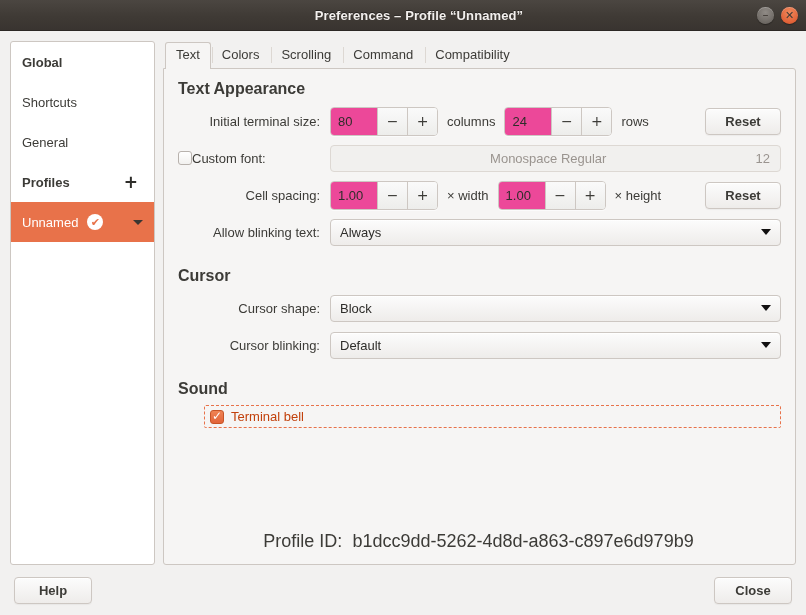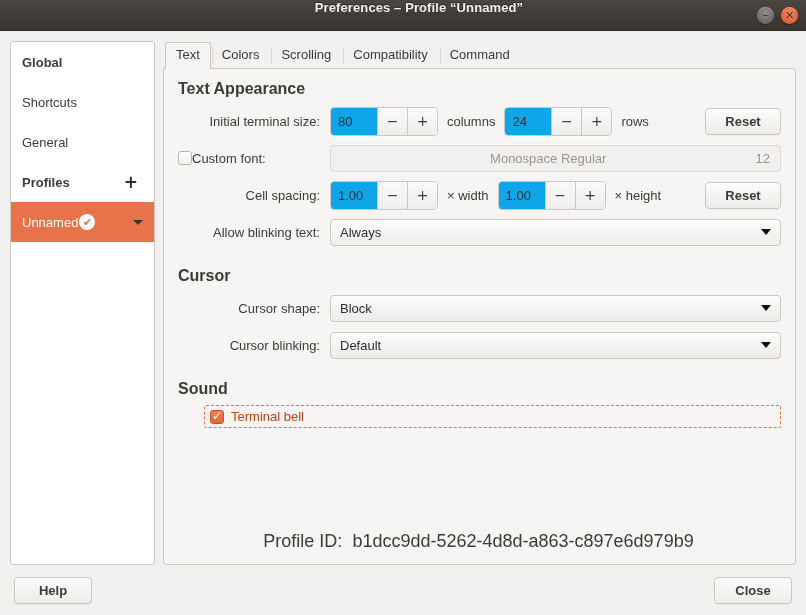--- a/index.html
+++ b/index.html
@@ -26,20 +26,21 @@
   }
 
   
   .titlebar {
     position: relative;
     height: 30px;
     flex: 0 0 30px;
     background: linear-gradient(to bottom, #4b4641 0%, #3f3a35 55%, #393430 100%);
     border-bottom: 1px solid #2c2825;
     display: flex;
+    align-items: center;
     justify-content: center;
     padding-left: 32px;
   }
   .titlebar-title {
     font-size: 13px;
     font-weight: bold;
     color: #f2efed;
     letter-spacing: 0.1px;
     text-shadow: 0 -1px 0 rgba(0,0,0,.45);
   }
@@ -117,21 +118,21 @@
     font-size: 17px;
     line-height: 1;
     color: #2e2d2a;
     font-family: "DejaVu Sans", sans-serif;
     padding: 0 2px;
   }
   .side-row.selected {
     background: #e8724a;
     color: #ffffff;
     justify-content: flex-start;
-    gap: 1px;
+    gap: 9px;
     padding-right: 11px;
   }
   .side-row.selected .label { flex: 0 0 auto; }
   .check-badge {
     width: 16px;
     height: 16px;
     border-radius: 50%;
     background: #ffffff;
     color: #e8724a;
     font-size: 11px;
@@ -247,21 +248,21 @@
     background: #fdfdfd;
     overflow: hidden;
     box-shadow: 0 1px 0 rgba(255,255,255,.6);
   }
   .spin .value {
     width: 46px;
     display: flex;
     align-items: center;
     padding-left: 7px;
     box-sizing: border-box;
-    background: #0ea5e9;
+    background: #ec4899;
     font-size: 13px;
     color: #2e2d2a;
   }
   .spin .sbtn {
     width: 29px;
     display: flex;
     align-items: center;
     justify-content: center;
     background: linear-gradient(to bottom, #fafafa, #ededeb);
     border-left: 1px solid #cdc7c2;
@@ -466,22 +467,22 @@
         <span class="caret-down"></span>
       </div>
     </div>
 
     <div class="main">
 
       <div class="tabbar">
         <div class="tab active">Text</div>
         <div class="tab">Colors</div>
         <div class="tab">Scrolling</div>
+        <div class="tab">Command</div>
         <div class="tab">Compatibility</div>
-        <div class="tab">Command</div>
       </div>
 
       <div class="tabpage">
 
         <div class="group-title">Text Appearance</div>
 
         <div class="row">
           <div class="row-label">Initial terminal size:</div>
           <div class="spin">
             <div class="value">80</div>

